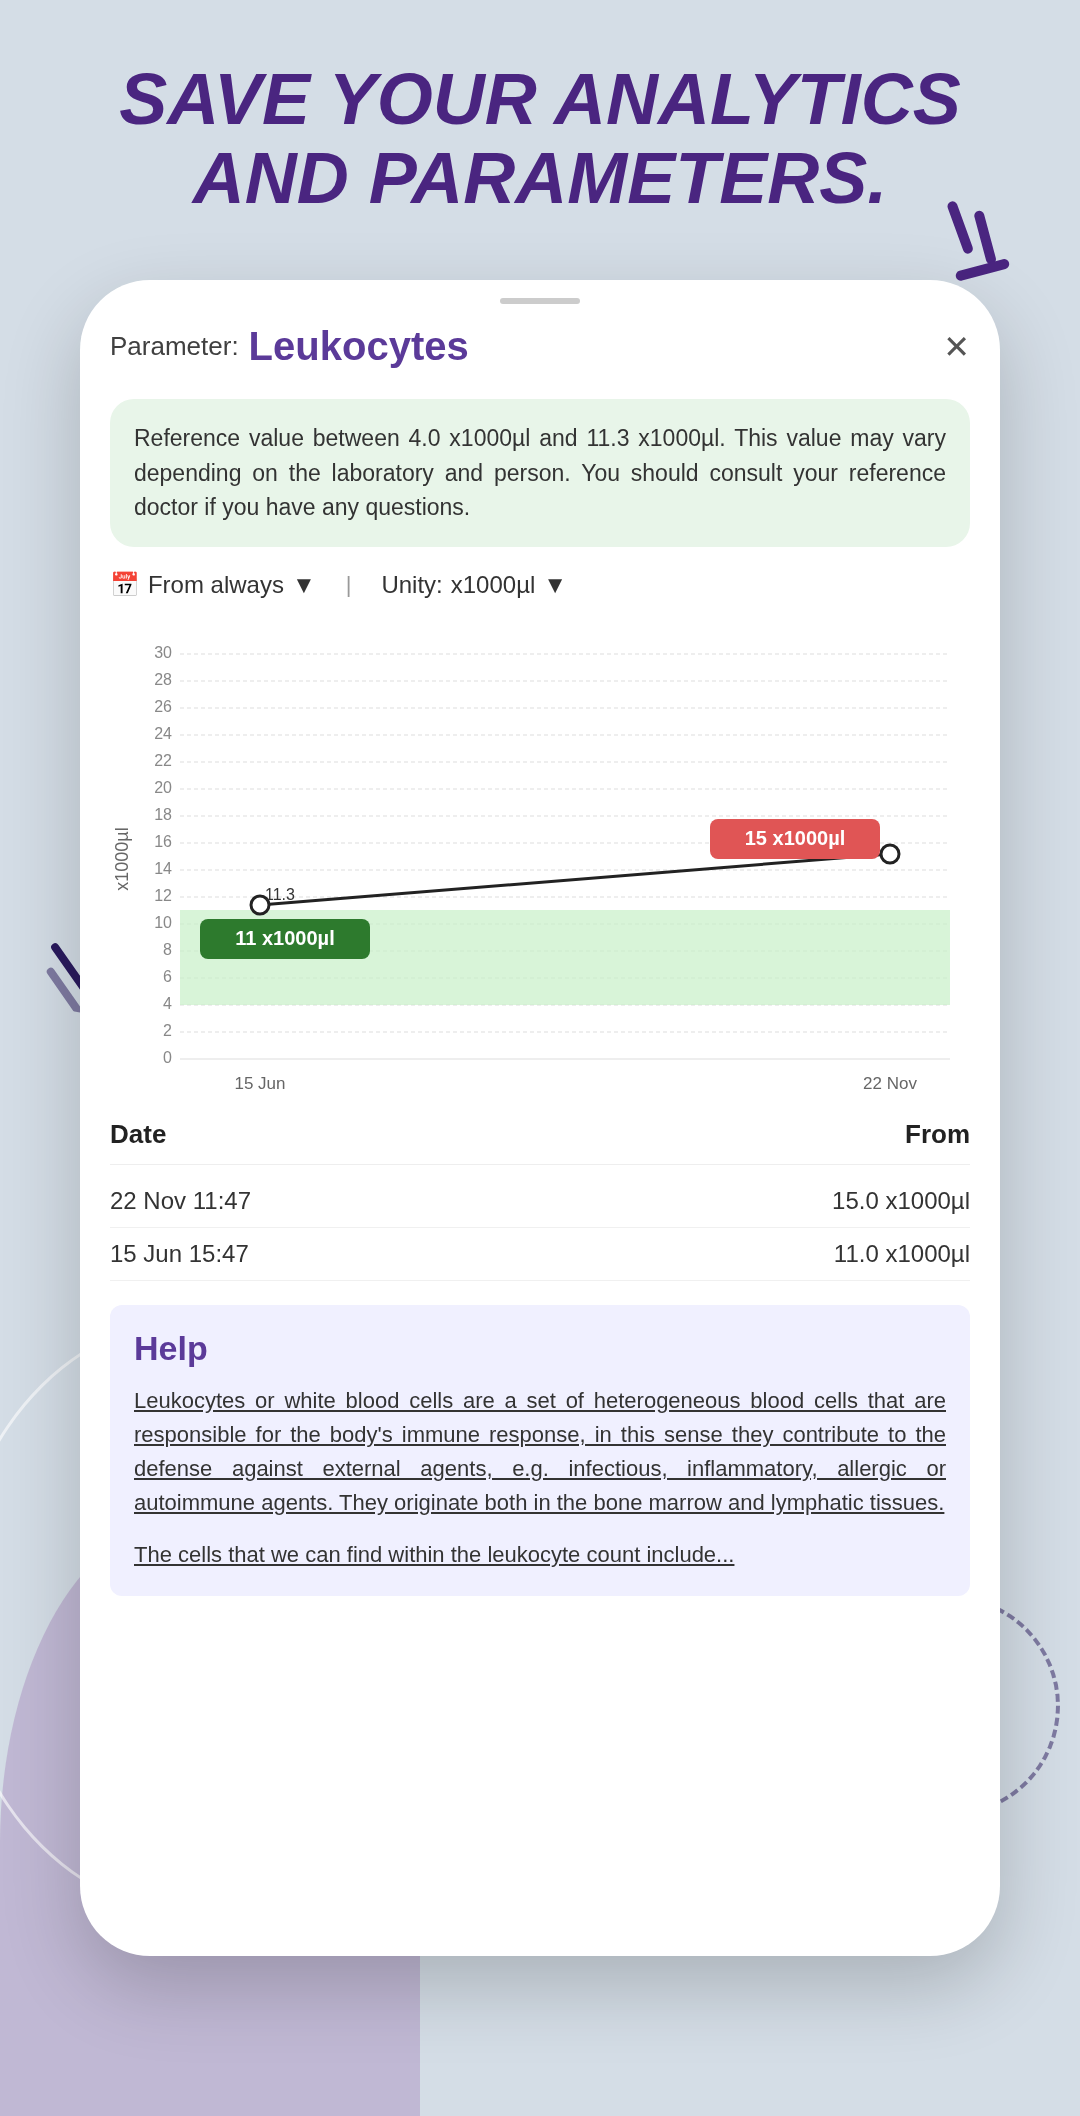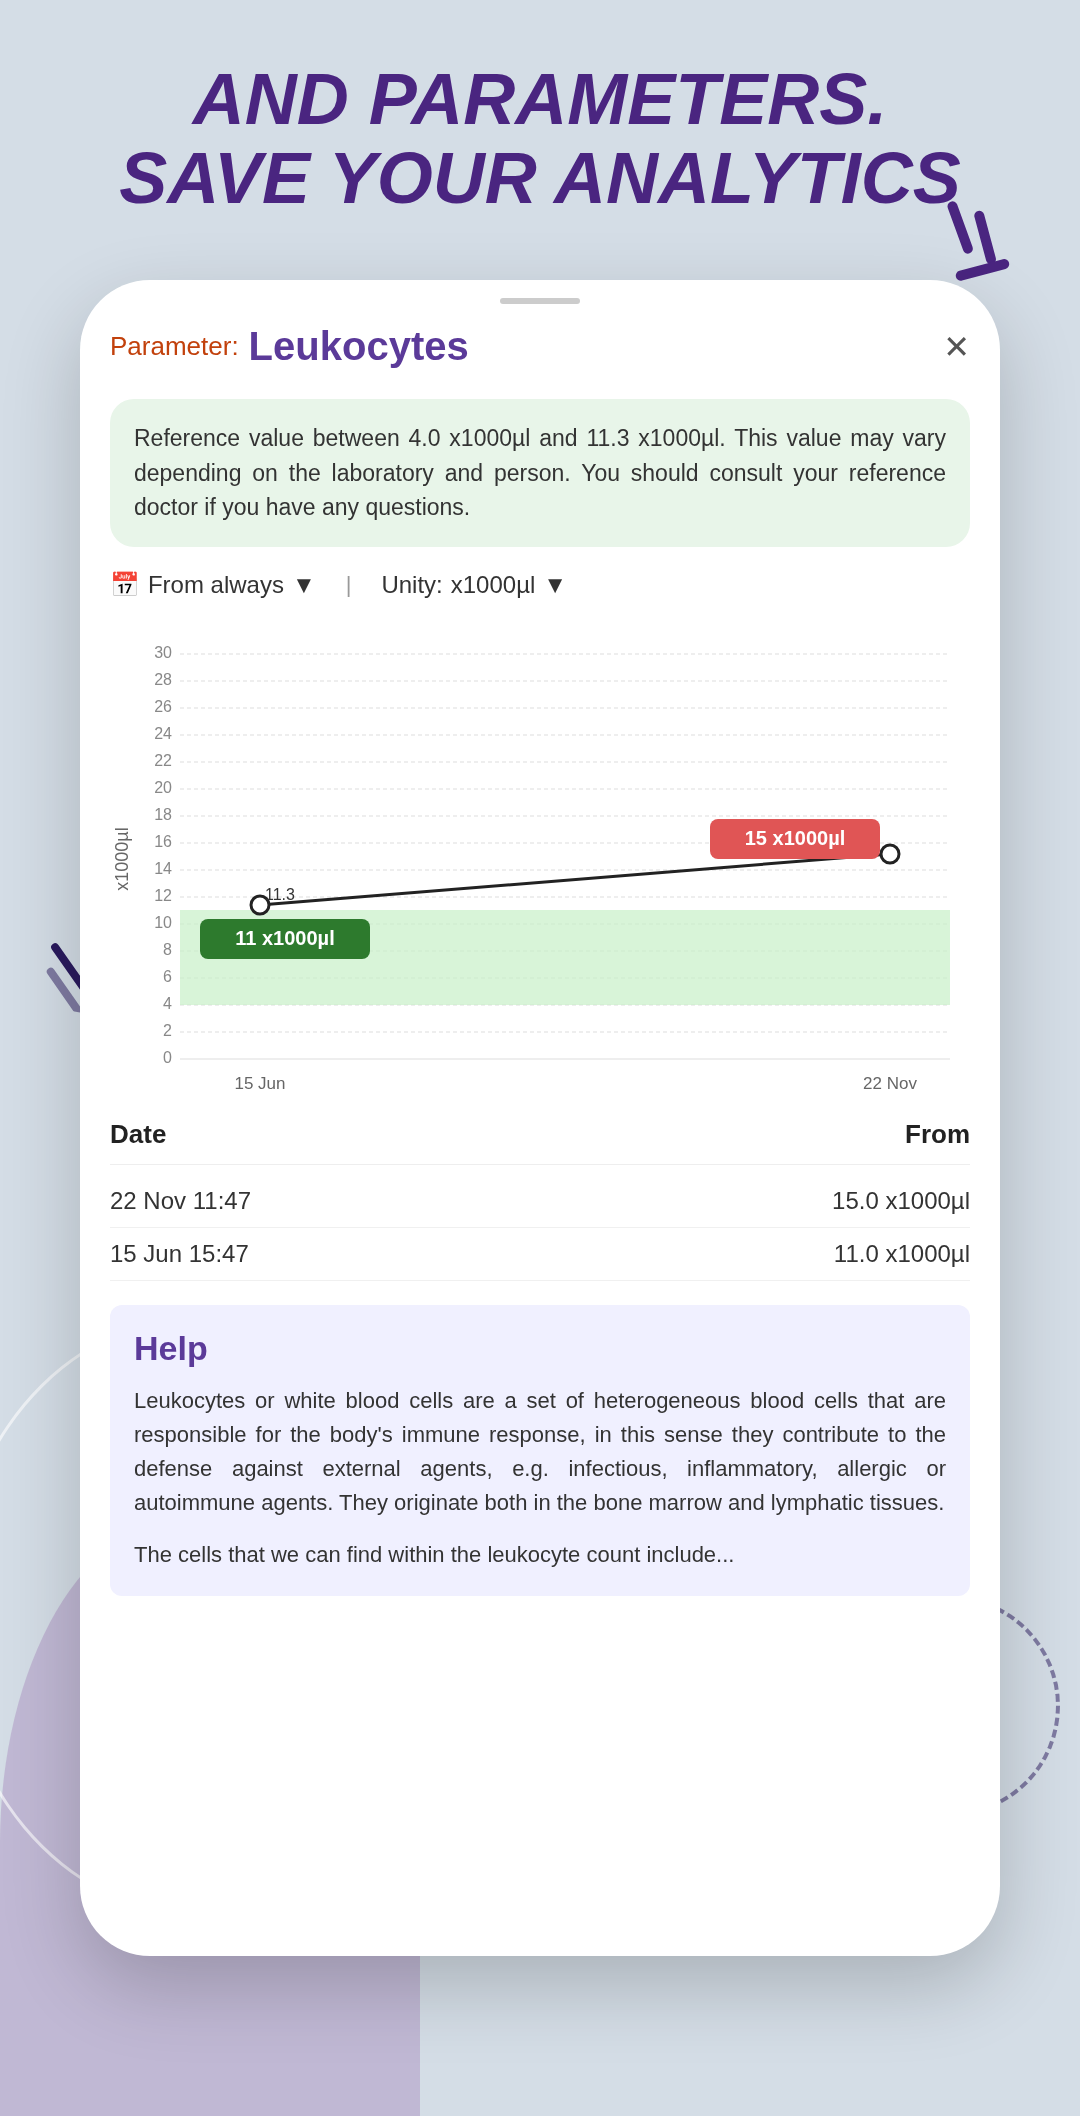--- a/index.html
+++ b/index.html
@@ -130,21 +130,21 @@
     }
 
     .param-label-group {
       display: flex;
       align-items: center;
       gap: 10px;
     }
 
     .param-label {
       font-size: 26px;
-      color: #c2410c;
+      color: #404040;
       font-weight: 400;
     }
 
     .param-value {
       font-size: 40px;
       color: #5b3a99;
       font-weight: 600;
     }
 
     .close-btn {
@@ -241,20 +241,21 @@
       font-weight: 700;
       color: #5b3a99;
       margin-bottom: 16px;
     }
 
     .help-text {
       font-size: 22px;
       color: #333;
       line-height: 1.55;
       text-align: justify;
+      text-decoration: underline;
     }
   </style>
 </head>
 <body>
 
 <div class="bg-purple-blob"></div>
 <div class="bg-white-curve"></div>
 <div class="bg-white-curve2"></div>
 
 <div class="deco-marks">
@@ -268,22 +269,22 @@
 <div class="deco-arrow">
   <svg width="100" height="80" viewBox="0 0 100 80">
     <polyline points="20,20 55,55 90,20" stroke="#2a1a5e" stroke-width="8" fill="none" stroke-linecap="round" stroke-linejoin="round"></polyline>
     <polyline points="20,45 55,80 90,45" stroke="#2a1a5e" stroke-width="8" fill="none" stroke-linecap="round" stroke-linejoin="round" opacity="0.5"></polyline>
   </svg>
 </div>
 
 <div class="dashed-circle"></div>
 
 <div class="page-title">
+  <div>SAVE YOUR ANALYTICS</div>
   <div>AND PARAMETERS.</div>
-  <div>SAVE YOUR ANALYTICS</div>
 </div>
 
 <div class="phone-mockup">
   <div class="phone-notch"></div>
 
   <div class="phone-content">
 
     <div class="param-header">
       <div class="param-label-group">
         <span class="param-label">Parameter:</span>

